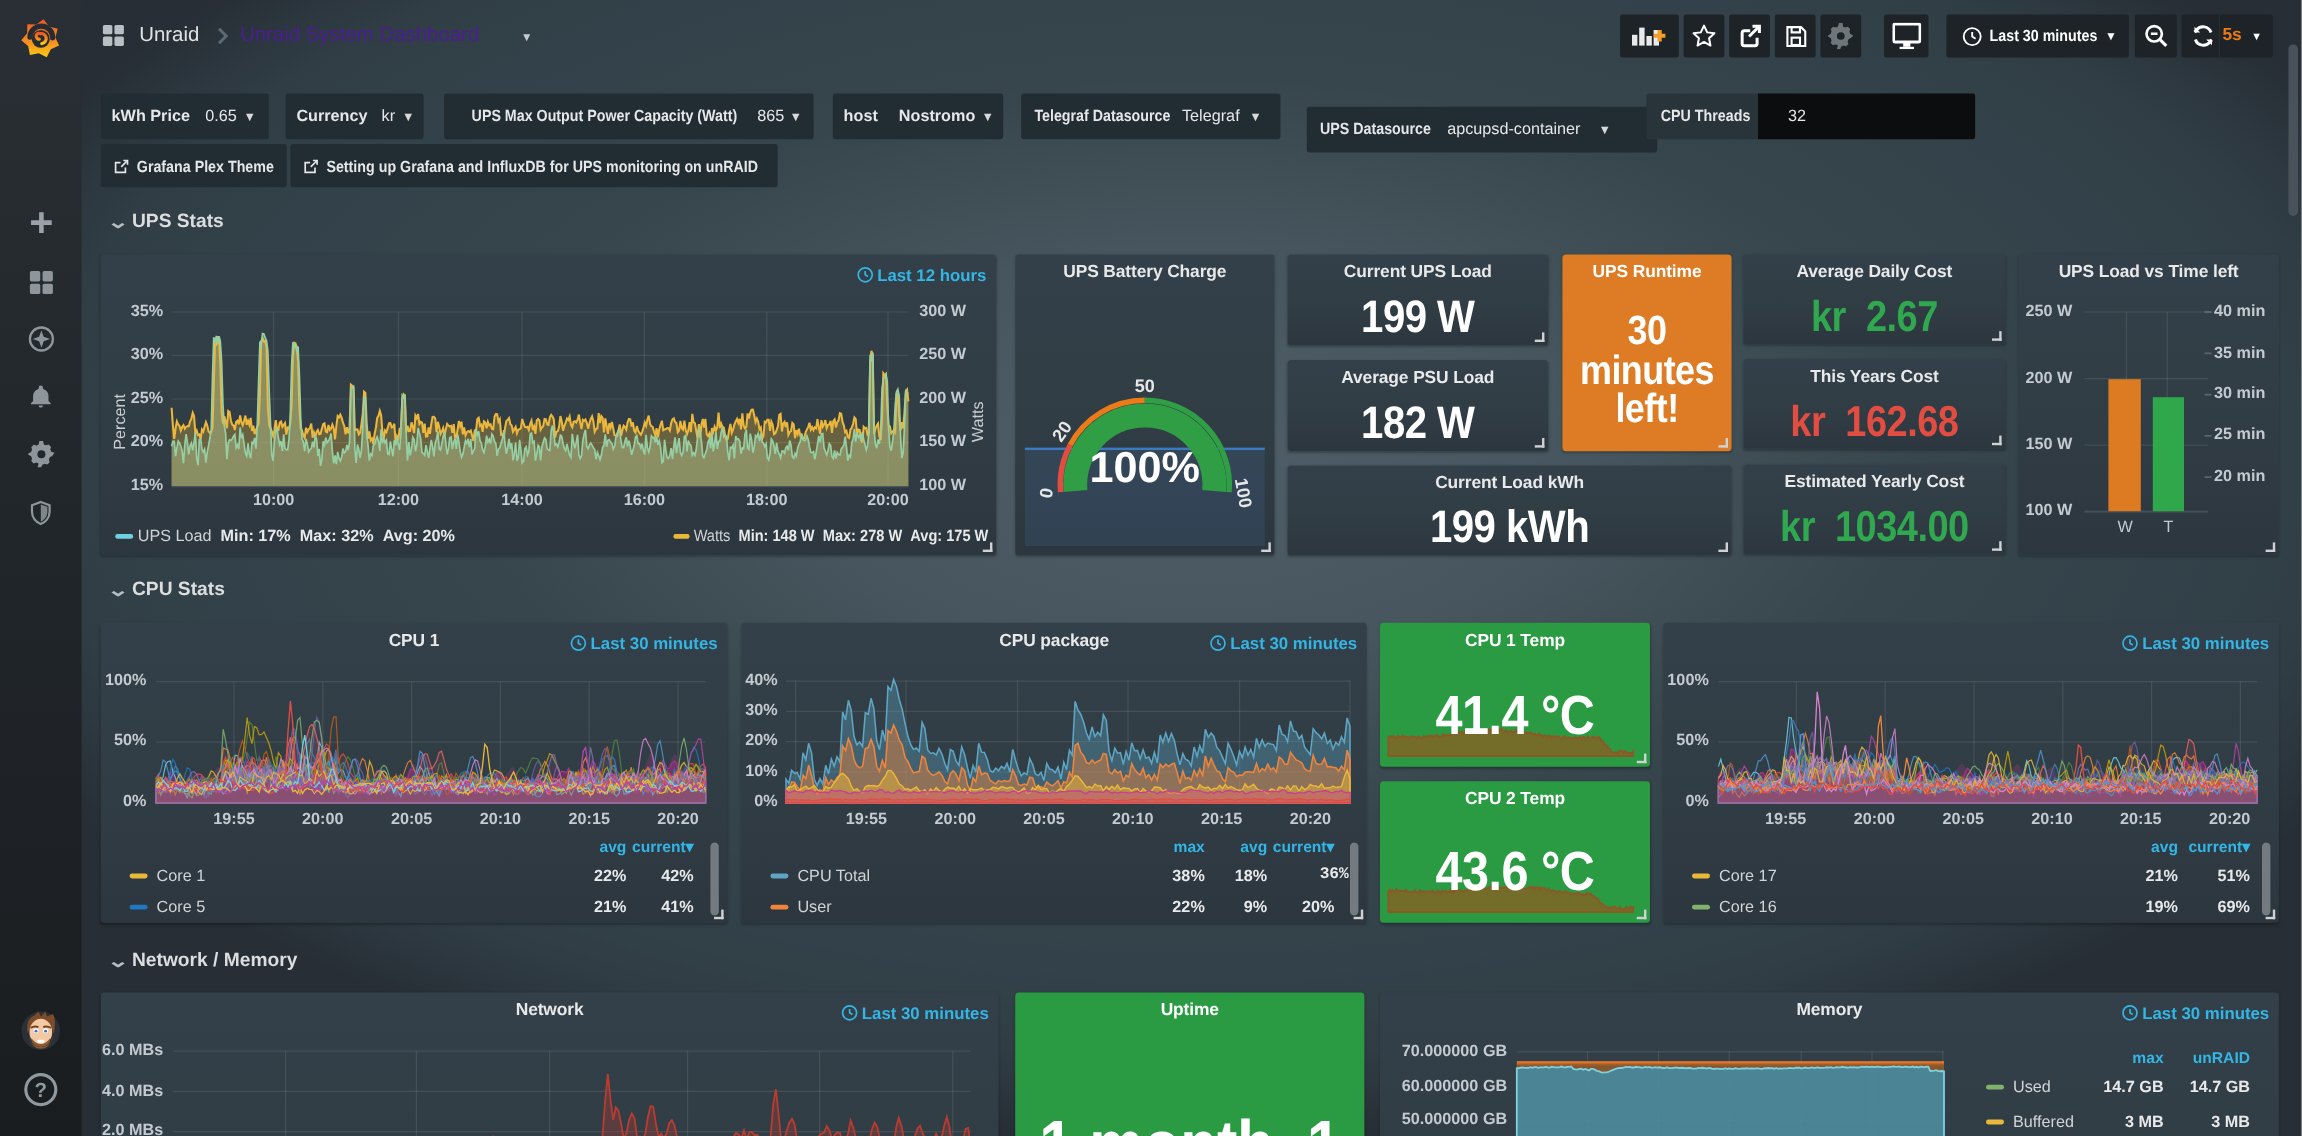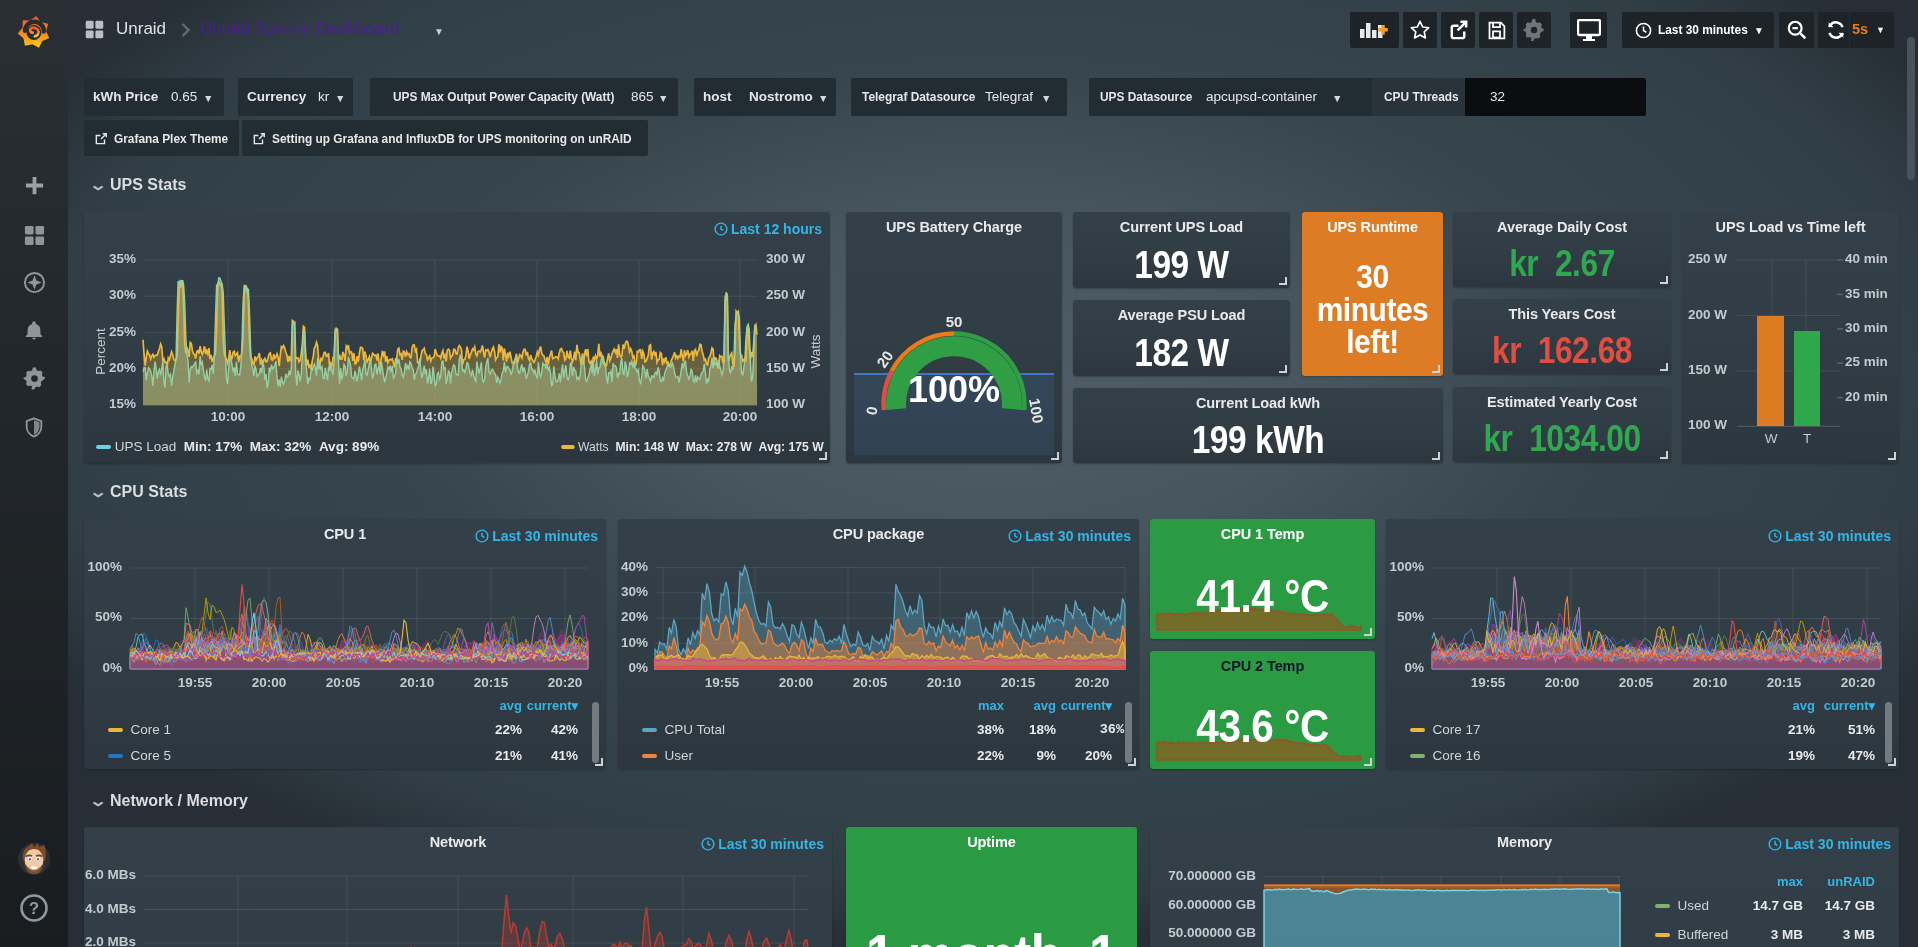--- a/index.html
+++ b/index.html
@@ -230,21 +230,21 @@
 <div class="vbox" style="left:694px;width:142px;">
     <b style="left:9px;">host</b>
     <span style="left:55px;font-weight:bold;">Nostromo</span>
     <i style="left:124px;">▼</i>
   </div>
 <div class="vbox" style="left:851px;width:216px;">
     <b style="left:11px;" class="cnd">Telegraf Datasource</b>
     <span style="left:134px;">Telegraf</span>
     <i style="left:190px;">▼</i>
   </div>
-<div class="vbox" style="left:1089px;width:292px;">
+<div class="vbox" style="left:1089px;width:292px;margin-top:11px;">
     <b style="left:11px;" class="cnd">UPS Datasource</b>
     <span style="left:117px;">apcupsd-container</span>
     <i style="left:243px;">▼</i>
   </div>
 <div class="vbox" style="left:1372px;width:274px;background:none;">
   <div style="position:absolute;left:0;top:0;width:93px;height:38px;background:#29333a;border-radius:2px 0 0 2px;"></div>
   <div style="position:absolute;left:93px;top:0;width:181px;height:38px;background:#0b0d0e;border-radius:0 2px 2px 0;"></div>
   <b style="left:12px;" class="cnd">CPU Threads</b>
   <span style="left:118px;">32</span>
 </div>
@@ -305,21 +305,21 @@
   <div class="axl" style="left:682px;top:148px;">150 W</div>
   <div class="axl" style="left:682px;top:184px;">100 W</div>
   <div class="axl" style="left:-24px;top:132px;width:80px;text-align:center;transform:rotate(-90deg);font-weight:400;color:#c8cdd1;">Percent</div>
   <div class="axl" style="left:691px;top:132px;width:80px;text-align:center;transform:rotate(-90deg);font-weight:400;color:#c8cdd1;">Watts</div>
   <div class="axl" style="left:120px;top:197px;width:48px;text-align:center;">10:00</div>
   <div class="axl" style="left:224px;top:197px;width:48px;text-align:center;">12:00</div>
   <div class="axl" style="left:327px;top:197px;width:48px;text-align:center;">14:00</div>
   <div class="axl" style="left:429px;top:197px;width:48px;text-align:center;">16:00</div>
   <div class="axl" style="left:531px;top:197px;width:48px;text-align:center;">18:00</div>
   <div class="axl" style="left:632px;top:197px;width:48px;text-align:center;">20:00</div>
-  <div class="legrow" style="left:12px;top:227px;"><span class="leg-dash" style="background:#6ED0E0;"></span> UPS Load&nbsp; <b style="color:#e8e9ea">Min: 17%</b>&nbsp; <b style="color:#e8e9ea">Max: 32%</b>&nbsp; <b style="color:#e8e9ea">Avg: 89%</b></div>
+  <div class="legrow" style="left:12px;top:227px;"><span class="leg-dash" style="background:#6ED0E0;"></span> UPS Load&nbsp; <b style="color:#e8e9ea">Min: 17%</b>&nbsp; <b style="color:#e8e9ea">Max: 32%</b>&nbsp; <b style="color:#e8e9ea">Avg: 20%</b></div>
   <div class="legrow" style="right:6px;top:227px;transform:scaleX(0.9);transform-origin:right center;"><span class="leg-dash" style="background:#EAB839;"></span> Watts&nbsp; <b style="color:#e8e9ea">Min: 148 W</b>&nbsp; <b style="color:#e8e9ea">Max: 278 W</b>&nbsp; <b style="color:#e8e9ea">Avg: 175 W</b></div>
   <div class="corner"></div>
 </div>
 
 <div class="panel" style="left:846px;top:212px;width:216px;height:251px;">
   <div class="ptitle">UPS Battery Charge</div>
   <div style="position:absolute;left:8px;right:8px;top:161px;height:2px;background:#3a7ac0;"></div>
   <div style="position:absolute;left:8px;right:8px;top:163px;height:80px;background:rgba(70,120,180,0.18);"></div>
   <svg width="216" height="251" style="position:absolute;left:0;top:0">
 <path d="M50.2,197.1 A58,58 0 1 1 165.8,197.1" fill="none" stroke="#2f9e44" stroke-width="20"></path>
@@ -518,21 +518,21 @@
 
 <div class="panel greenpanel" style="left:1150px;top:519px;width:225px;height:120px;">
   <div class="ptitle" style="color:#fff;">CPU 1 Temp</div>
   <div class="statv" style="top:50px;font-size:46px;color:#fff;z-index:2;">41.4 °C</div>
   <svg width="225" height="42" style="position:absolute;left:0;bottom:7px">
 <path d="M7.0,24.2 L8.1,23.5 L9.3,24.0 L10.4,23.5 L11.6,23.5 L12.7,24.9 L13.8,25.1 L15.0,23.2 L16.1,24.7 L17.3,24.8 L18.4,23.0 L19.5,24.3 L20.7,23.5 L21.8,24.4 L23.0,24.0 L24.1,25.2 L25.2,24.1 L26.4,23.6 L27.5,24.4 L28.7,23.9 L29.8,24.0 L30.9,25.5 L32.1,23.8 L33.2,24.2 L34.4,24.9 L35.5,25.5 L36.6,23.4 L37.8,24.3 L38.9,23.7 L40.1,23.2 L41.2,23.5 L42.3,23.0 L43.5,24.1 L44.6,23.1 L45.7,23.8 L46.9,22.5 L48.0,22.5 L49.2,24.3 L50.3,24.1 L51.4,23.8 L52.6,21.8 L53.7,23.0 L54.9,22.4 L56.0,23.0 L57.1,22.3 L58.3,22.5 L59.4,22.4 L60.6,21.7 L61.7,21.5 L62.8,20.6 L64.0,21.0 L65.1,20.2 L66.3,20.2 L67.4,19.7 L68.5,20.3 L69.7,21.4 L70.8,19.6 L72.0,19.2 L73.1,19.2 L74.2,19.8 L75.4,19.3 L76.5,20.4 L77.7,18.8 L78.8,19.3 L79.9,19.9 L81.1,20.3 L82.2,18.3 L83.4,17.8 L84.5,19.9 L85.6,18.1 L86.8,19.0 L87.9,19.6 L89.1,19.2 L90.2,18.0 L91.3,17.7 L92.5,19.6 L93.6,18.3 L94.8,19.6 L95.9,18.0 L97.0,18.9 L98.2,17.6 L99.3,17.4 L100.5,18.6 L101.6,17.5 L102.7,19.2 L103.9,19.8 L105.0,18.6 L106.2,20.1 L107.3,19.8 L108.4,19.4 L109.6,19.0 L110.7,20.2 L111.8,20.6 L113.0,18.7 L114.1,20.2 L115.3,18.8 L116.4,19.1 L117.5,20.5 L118.7,20.4 L119.8,20.4 L121.0,20.3 L122.1,20.6 L123.2,20.8 L124.4,20.9 L125.5,20.2 L126.7,21.5 L127.8,21.8 L128.9,21.3 L130.1,22.6 L131.2,22.6 L132.4,21.2 L133.5,22.4 L134.6,22.5 L135.8,24.0 L136.9,23.1 L138.1,22.9 L139.2,24.4 L140.3,23.1 L141.5,23.2 L142.6,24.7 L143.8,23.4 L144.9,24.0 L146.0,23.5 L147.2,24.4 L148.3,23.7 L149.5,23.7 L150.6,25.5 L151.7,25.5 L152.9,24.1 L154.0,23.4 L155.2,25.2 L156.3,24.8 L157.4,24.5 L158.6,25.2 L159.7,25.1 L160.9,25.2 L162.0,25.1 L163.1,24.5 L164.3,25.2 L165.4,25.1 L166.6,24.1 L167.7,25.9 L168.8,24.5 L170.0,24.1 L171.1,25.1 L172.3,25.2 L173.4,23.8 L174.5,25.1 L175.7,25.1 L176.8,24.5 L177.9,23.8 L179.1,25.2 L180.2,24.6 L181.4,24.4 L182.5,24.4 L183.6,25.7 L184.8,27.6 L185.9,28.0 L187.1,30.5 L188.2,31.3 L189.3,31.3 L190.5,33.9 L191.6,34.1 L192.8,36.1 L193.9,37.3 L195.0,37.3 L196.2,37.0 L197.3,37.0 L198.5,37.6 L199.6,35.6 L200.7,35.5 L201.9,35.6 L203.0,37.4 L204.2,35.9 L205.3,36.7 L206.4,37.1 L207.6,37.8 L208.7,37.3 L209.9,37.9 L211.0,36.3 L211.0,40.0 L7.0,40.0 Z" fill="rgba(120,105,40,0.95)" stroke="#8a5a26" stroke-width="1.6"></path>
 </svg>
   <div class="corner"></div>
 </div>
 <div class="panel greenpanel" style="left:1150px;top:651px;width:225px;height:118px;">
-  <div class="ptitle" style="color:#0f172a;">CPU 2 Temp</div>
+  <div class="ptitle" style="color:#ffffff;">CPU 2 Temp</div>
   <div class="statv" style="top:48px;font-size:46px;color:#fff;z-index:2;">43.6 °C</div>
   <svg width="225" height="42" style="position:absolute;left:0;bottom:7px">
 <path d="M7.0,22.9 L8.1,21.2 L9.3,23.2 L10.4,21.8 L11.6,23.3 L12.7,22.9 L13.8,21.1 L15.0,23.0 L16.1,22.0 L17.3,22.5 L18.4,22.5 L19.5,22.5 L20.7,23.2 L21.8,21.7 L23.0,23.6 L24.1,23.3 L25.2,23.8 L26.4,23.3 L27.5,23.0 L28.7,21.8 L29.8,23.1 L30.9,23.8 L32.1,23.5 L33.2,21.8 L34.4,24.0 L35.5,22.7 L36.6,23.4 L37.8,22.7 L38.9,23.5 L40.1,22.7 L41.2,23.2 L42.3,22.8 L43.5,22.2 L44.6,23.0 L45.7,24.1 L46.9,24.3 L48.0,22.1 L49.2,23.2 L50.3,23.9 L51.4,22.1 L52.6,22.9 L53.7,22.6 L54.9,22.2 L56.0,23.5 L57.1,23.3 L58.3,22.0 L59.4,23.7 L60.6,22.2 L61.7,23.7 L62.8,22.2 L64.0,22.1 L65.1,21.4 L66.3,21.6 L67.4,22.3 L68.5,23.0 L69.7,23.0 L70.8,22.0 L72.0,21.9 L73.1,22.8 L74.2,20.7 L75.4,21.6 L76.5,21.0 L77.7,22.0 L78.8,21.9 L79.9,22.3 L81.1,21.4 L82.2,21.5 L83.4,21.0 L84.5,21.0 L85.6,19.8 L86.8,19.5 L87.9,21.1 L89.1,20.5 L90.2,20.9 L91.3,19.6 L92.5,18.8 L93.6,20.6 L94.8,19.1 L95.9,20.2 L97.0,20.8 L98.2,18.9 L99.3,19.8 L100.5,20.2 L101.6,19.5 L102.7,20.0 L103.9,19.5 L105.0,19.4 L106.2,19.4 L107.3,19.0 L108.4,19.7 L109.6,20.2 L110.7,20.2 L111.8,20.1 L113.0,19.2 L114.1,19.6 L115.3,18.5 L116.4,19.3 L117.5,18.9 L118.7,18.3 L119.8,20.5 L121.0,20.7 L122.1,20.5 L123.2,20.0 L124.4,19.6 L125.5,19.3 L126.7,20.4 L127.8,19.0 L128.9,21.4 L130.1,19.5 L131.2,21.2 L132.4,19.7 L133.5,21.9 L134.6,19.7 L135.8,20.4 L136.9,20.0 L138.1,21.1 L139.2,22.2 L140.3,20.5 L141.5,21.9 L142.6,22.9 L143.8,21.8 L144.9,22.2 L146.0,22.4 L147.2,23.3 L148.3,23.6 L149.5,22.6 L150.6,23.1 L151.7,24.0 L152.9,23.4 L154.0,22.8 L155.2,23.0 L156.3,23.7 L157.4,24.0 L158.6,24.3 L159.7,24.7 L160.9,24.9 L162.0,24.4 L163.1,25.3 L164.3,23.9 L165.4,24.1 L166.6,24.4 L167.7,25.9 L168.8,25.2 L170.0,25.1 L171.1,26.0 L172.3,23.9 L173.4,24.5 L174.5,25.1 L175.7,24.7 L176.8,26.4 L177.9,26.6 L179.1,27.9 L180.2,28.4 L181.4,29.2 L182.5,30.9 L183.6,32.3 L184.8,33.1 L185.9,33.4 L187.1,35.1 L188.2,35.7 L189.3,35.9 L190.5,37.1 L191.6,35.9 L192.8,37.3 L193.9,35.9 L195.0,35.7 L196.2,35.9 L197.3,37.1 L198.5,36.8 L199.6,35.9 L200.7,37.8 L201.9,37.3 L203.0,37.7 L204.2,37.3 L205.3,36.0 L206.4,37.3 L207.6,37.0 L208.7,35.6 L209.9,36.1 L211.0,36.0 L211.0,40.0 L7.0,40.0 Z" fill="rgba(120,105,40,0.95)" stroke="#8a5a26" stroke-width="1.6"></path>
 </svg>
   <div class="corner"></div>
 </div>
 
 <div class="panel" style="left:1386px;top:519px;width:513px;height:250px;">
   <div class="tlink"><svg width="14" height="14" viewBox="0 0 24 24">
         <circle cx="12" cy="12" r="10" fill="none" stroke="#33b5e5" stroke-width="2.4"></circle>
@@ -581,21 +581,21 @@
   <div class="axl" style="left:300px;top:156px;width:48px;text-align:center;">20:10</div>
   <div class="axl" style="left:374px;top:156px;width:48px;text-align:center;">20:15</div>
   <div class="axl" style="left:448px;top:156px;width:48px;text-align:center;">20:20</div>
   <div class="leghead" style="left:371px;top:179px;width:58px;">avg</div>
   <div class="leghead" style="left:425px;top:179px;width:64px;">current▾</div>
   <div class="legrow" style="left:24px;top:203px;"><span class="leg-dash" style="background:#EAB839;"></span>&nbsp; Core 17</div>
   <div class="legval" style="left:371px;top:203px;width:58px;">21%</div>
   <div class="legval" style="left:419px;top:203px;width:70px;">51%</div>
   <div class="legrow" style="left:24px;top:229px;"><span class="leg-dash" style="background:#7EB26D;"></span>&nbsp; Core 16</div>
   <div class="legval" style="left:371px;top:229px;width:58px;">19%</div>
-  <div class="legval" style="left:419px;top:229px;width:70px;">47%</div>
+  <div class="legval" style="left:419px;top:229px;width:70px;">69%</div>
   <div class="scrollthumb" style="left:499px;top:183px;height:61px;"></div>
   <div class="corner"></div>
 </div>
 
 <div class="panel" style="left:84px;top:827px;width:748px;height:251px;">
   <div class="ptitle">Network</div>
   <div class="tlink"><svg width="14" height="14" viewBox="0 0 24 24">
         <circle cx="12" cy="12" r="10" fill="none" stroke="#33b5e5" stroke-width="2.4"></circle>
         <path d="M12 6.5V12l4 2.5" fill="none" stroke="#33b5e5" stroke-width="2.4"></path>
       </svg>Last 30 minutes</div>

